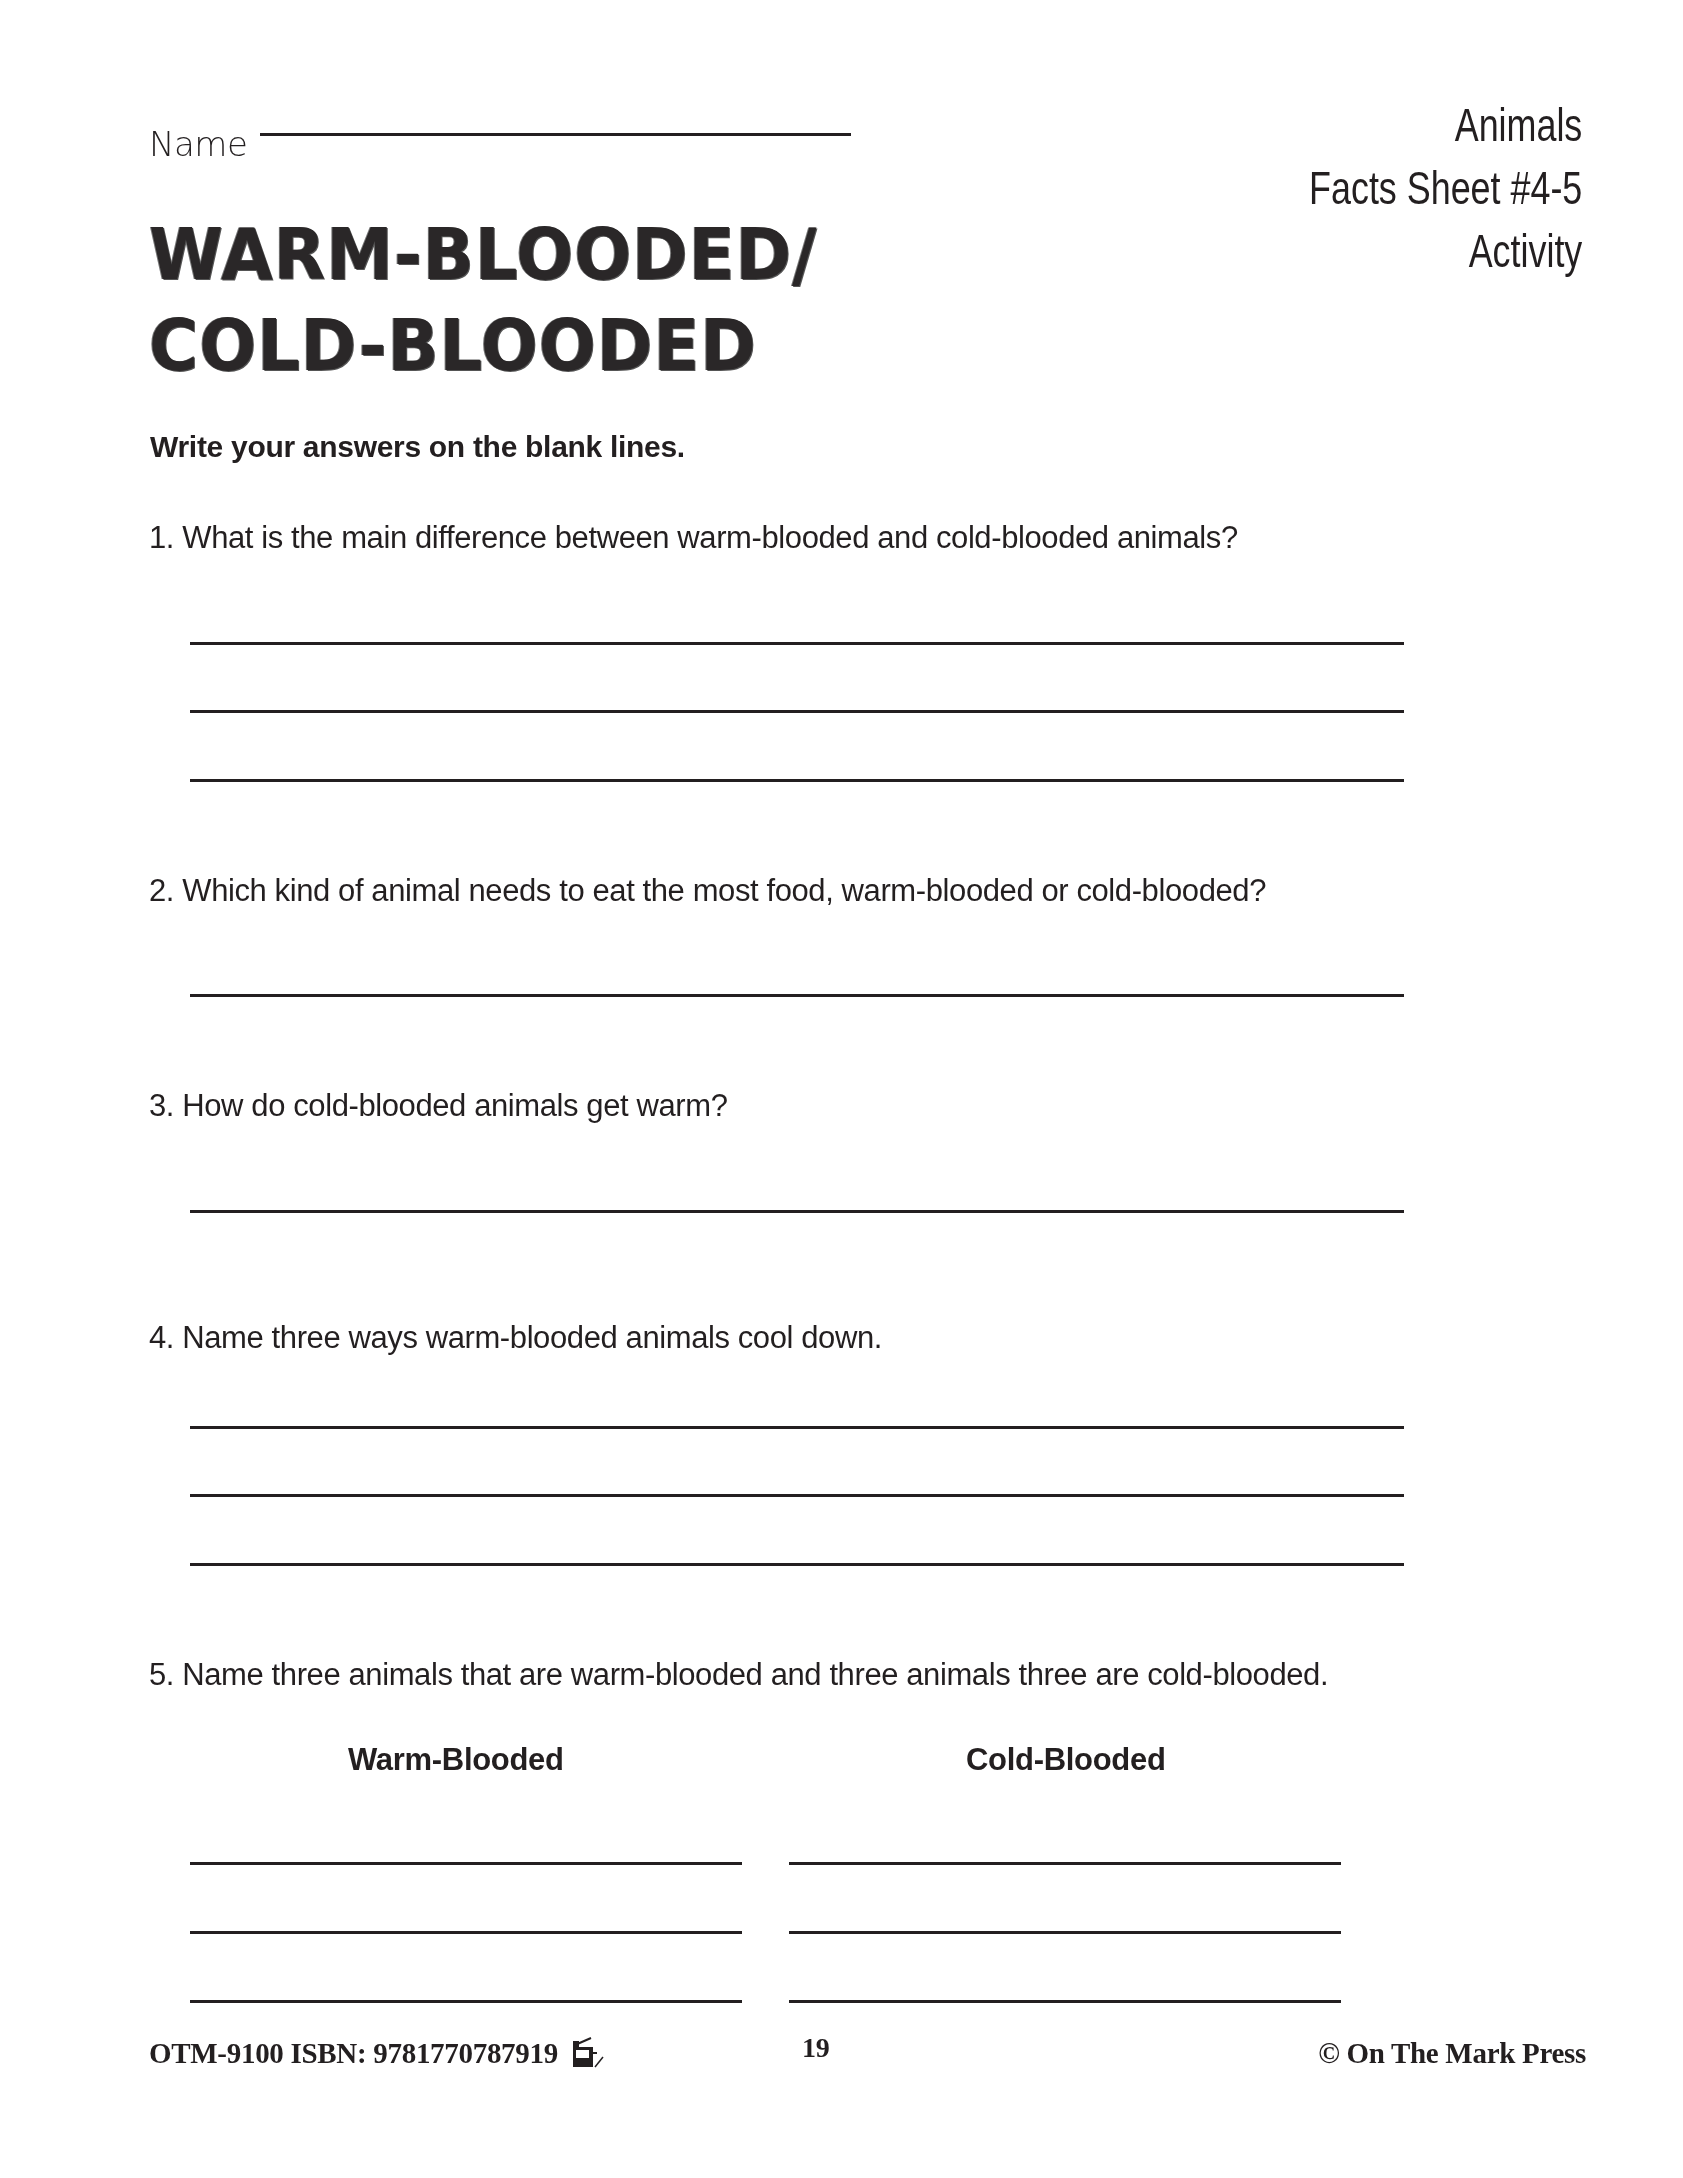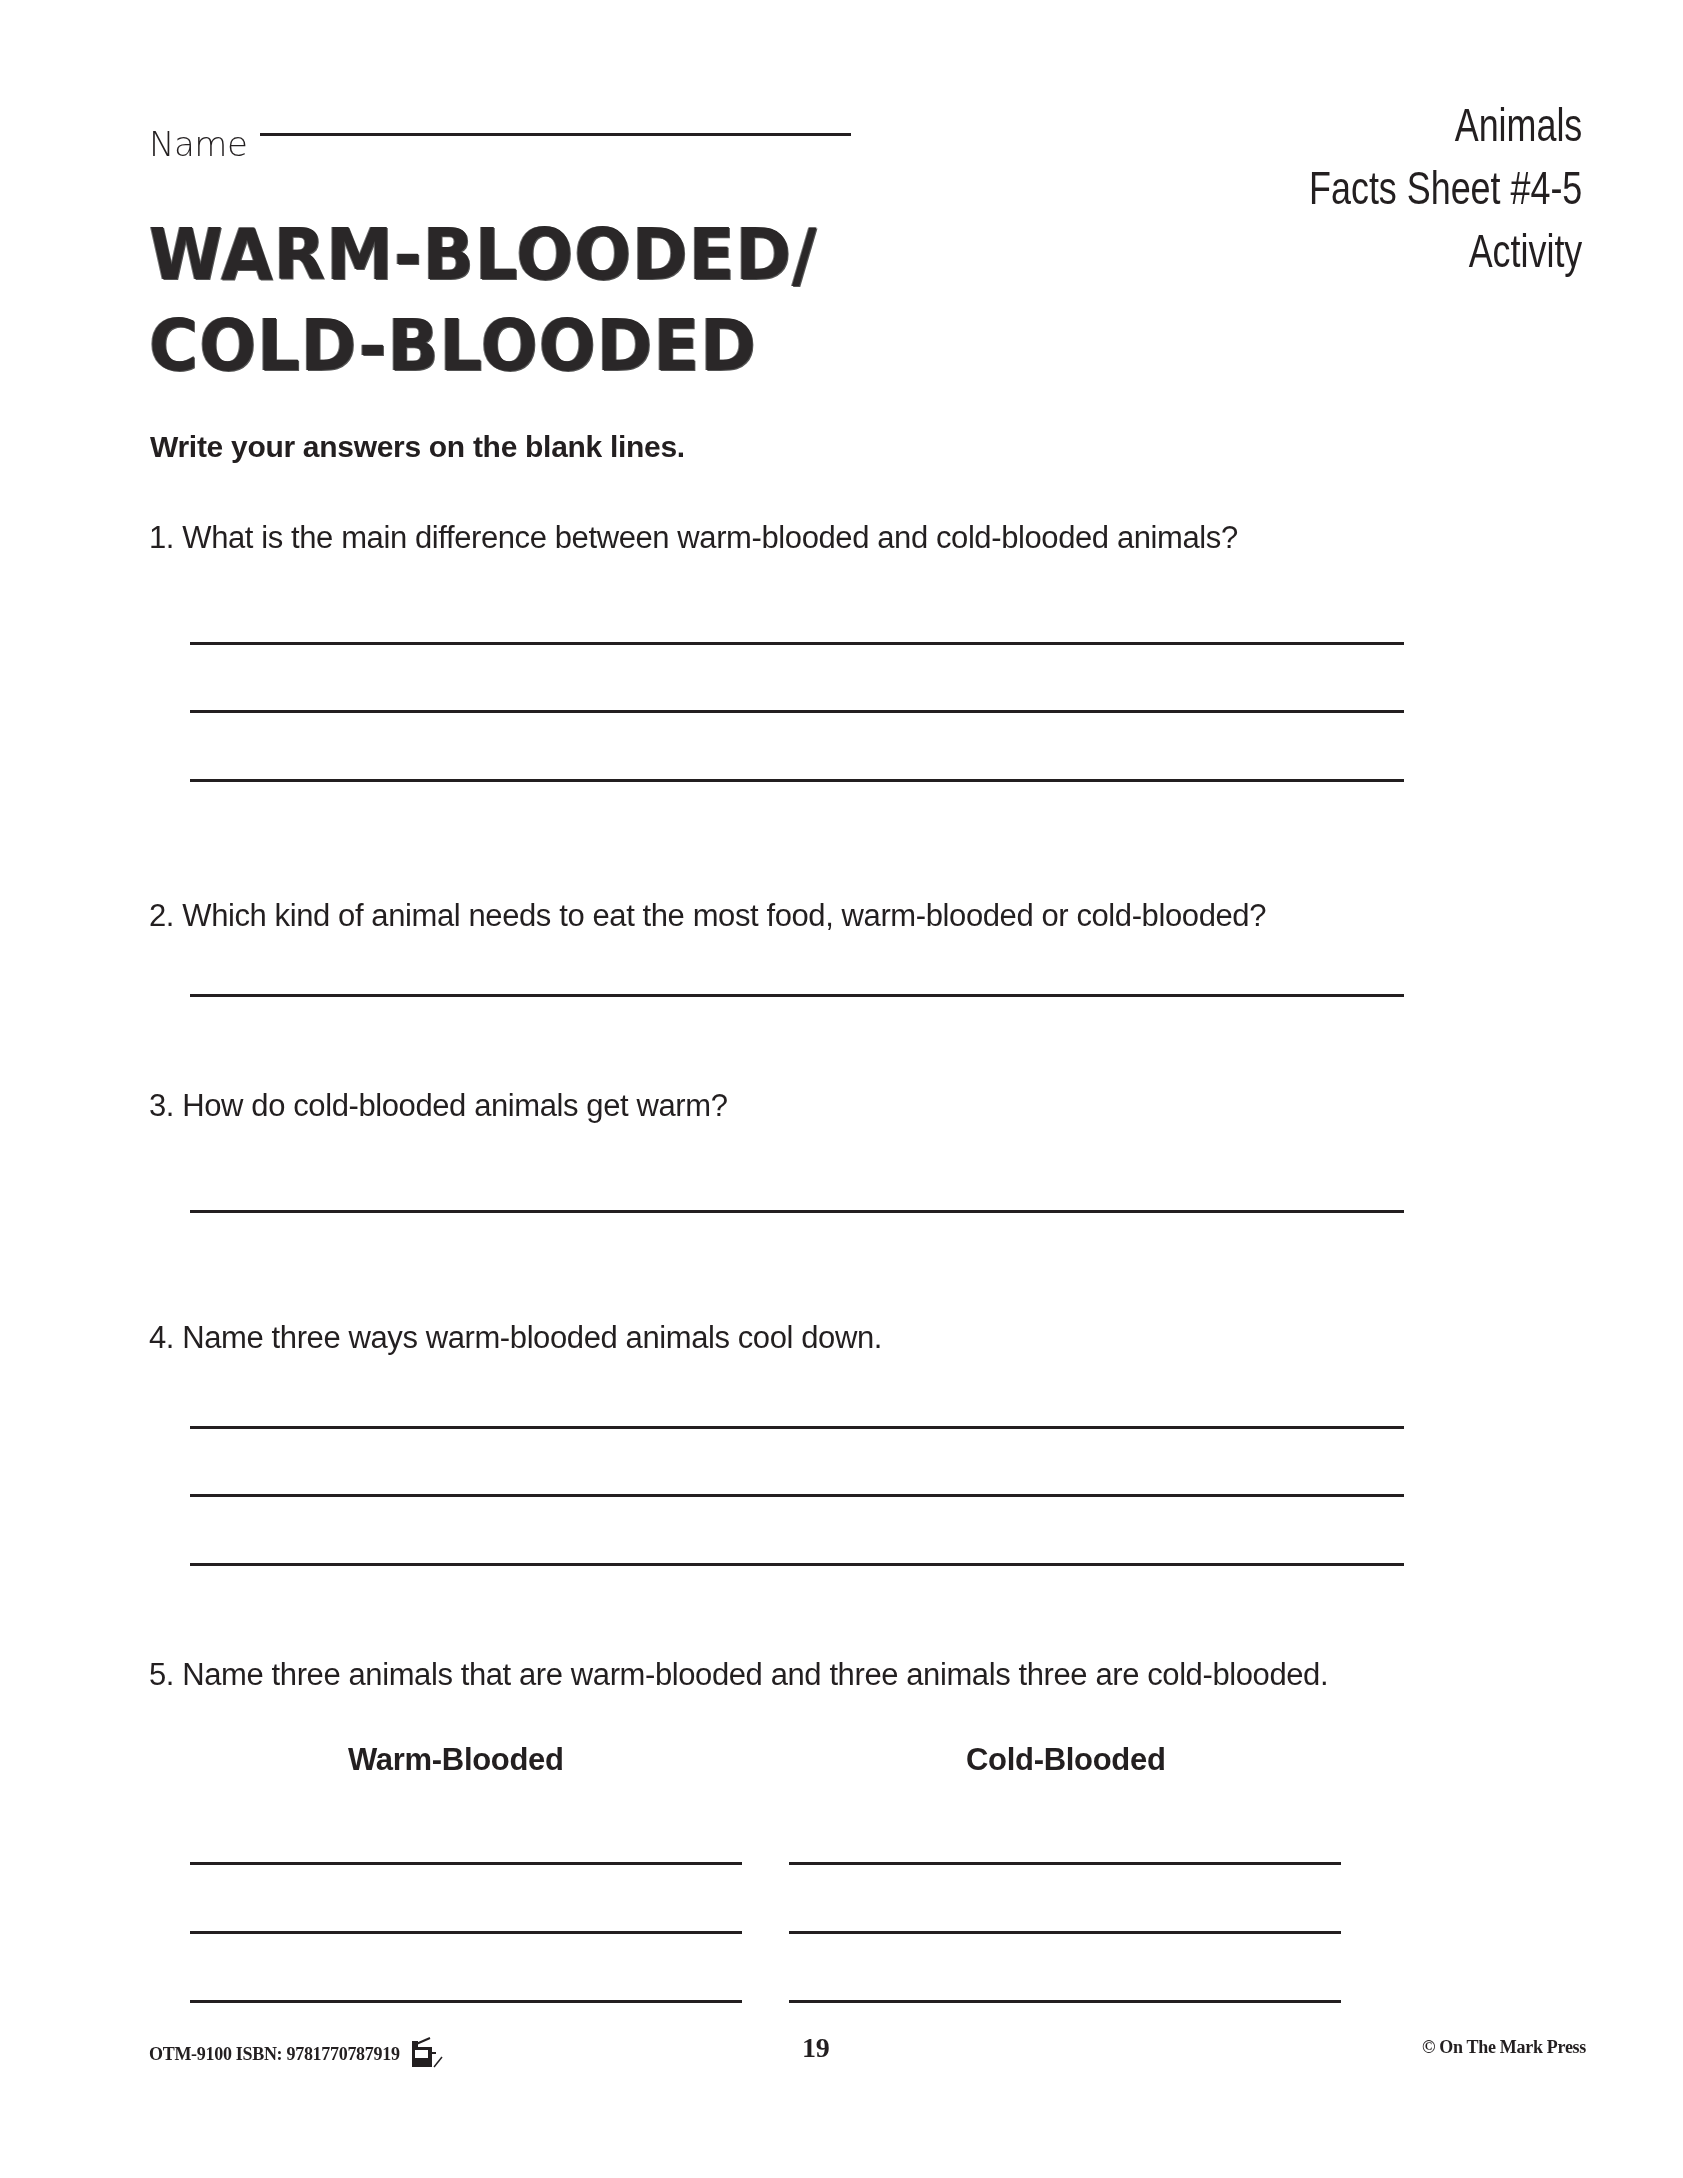--- a/index.html
+++ b/index.html
@@ -12,21 +12,21 @@
            letter-spacing: 1px; color: #2a2728; text-transform: uppercase;
            text-shadow: 1px 1px 0 #555, -1px 0 0 #777; transform: scaleY(1.05); }
   .title.l1 { top: 216px; }
   .title.l2 { top: 307px; }
   .header-right { right: 101px; top: 94px; text-align: right; font-family: "Liberation Sans Narrow", "Liberation Sans", sans-serif;
                   font-size: 46px; line-height: 63px; transform: scaleX(0.78); transform-origin: right top; }
   .instruction { left: 150px; top: 430px; font-size: 30px; font-weight: bold; letter-spacing: -0.3px; }
   .question { left: 149px; font-size: 31px; letter-spacing: -0.4px; white-space: nowrap; }
   .aline { height: 3px; background: #231f20; }
   .col-header { font-size: 31px; font-weight: bold; letter-spacing: -0.3px; }
-  .footer { top: 2037px; font-family: "Liberation Serif", serif; font-weight: bold; font-size: 18px; letter-spacing: -0.3px; }
+  .footer { top: 2037px; font-family: "Liberation Serif", serif; font-weight: bold; font-size: 29px; letter-spacing: -0.3px; }
   .footer.page { font-size: 28px; top: 2032px; }
   .copier { display: inline-block; vertical-align: middle; margin-left: 6px; }
 </style>
 </head>
 <body>
 
 <div class="abs name-label">Name</div>
 <div class="abs name-line"></div>
 
 <div class="abs title l1">Warm-Blooded/</div>
@@ -41,21 +41,21 @@
 <div class="abs instruction">Write your answers on the blank lines.</div>
 
 <div class="abs question" style="top:520px;">
   <span>1.</span>
   <span>What is the main difference between warm-blooded and cold-blooded animals?</span>
 </div>
 <div class="abs aline" style="left:190px; top:642px; width:1214px;"></div>
 <div class="abs aline" style="left:190px; top:710px; width:1214px;"></div>
 <div class="abs aline" style="left:190px; top:779px; width:1214px;"></div>
 
-<div class="abs question" style="top:873px;margin-top:25px;">
+<div class="abs question" style="top:873px;">
   <span>2.</span>
   <span>Which kind of animal needs to eat the most food, warm-blooded or cold-blooded?</span>
 </div>
 <div class="abs aline" style="left:190px; top:994px; width:1214px;"></div>
 
 <div class="abs question" style="top:1088px;">
   <span>3.</span>
   <span>How do cold-blooded animals get warm?</span>
 </div>
 <div class="abs aline" style="left:190px; top:1210px; width:1214px;"></div>

